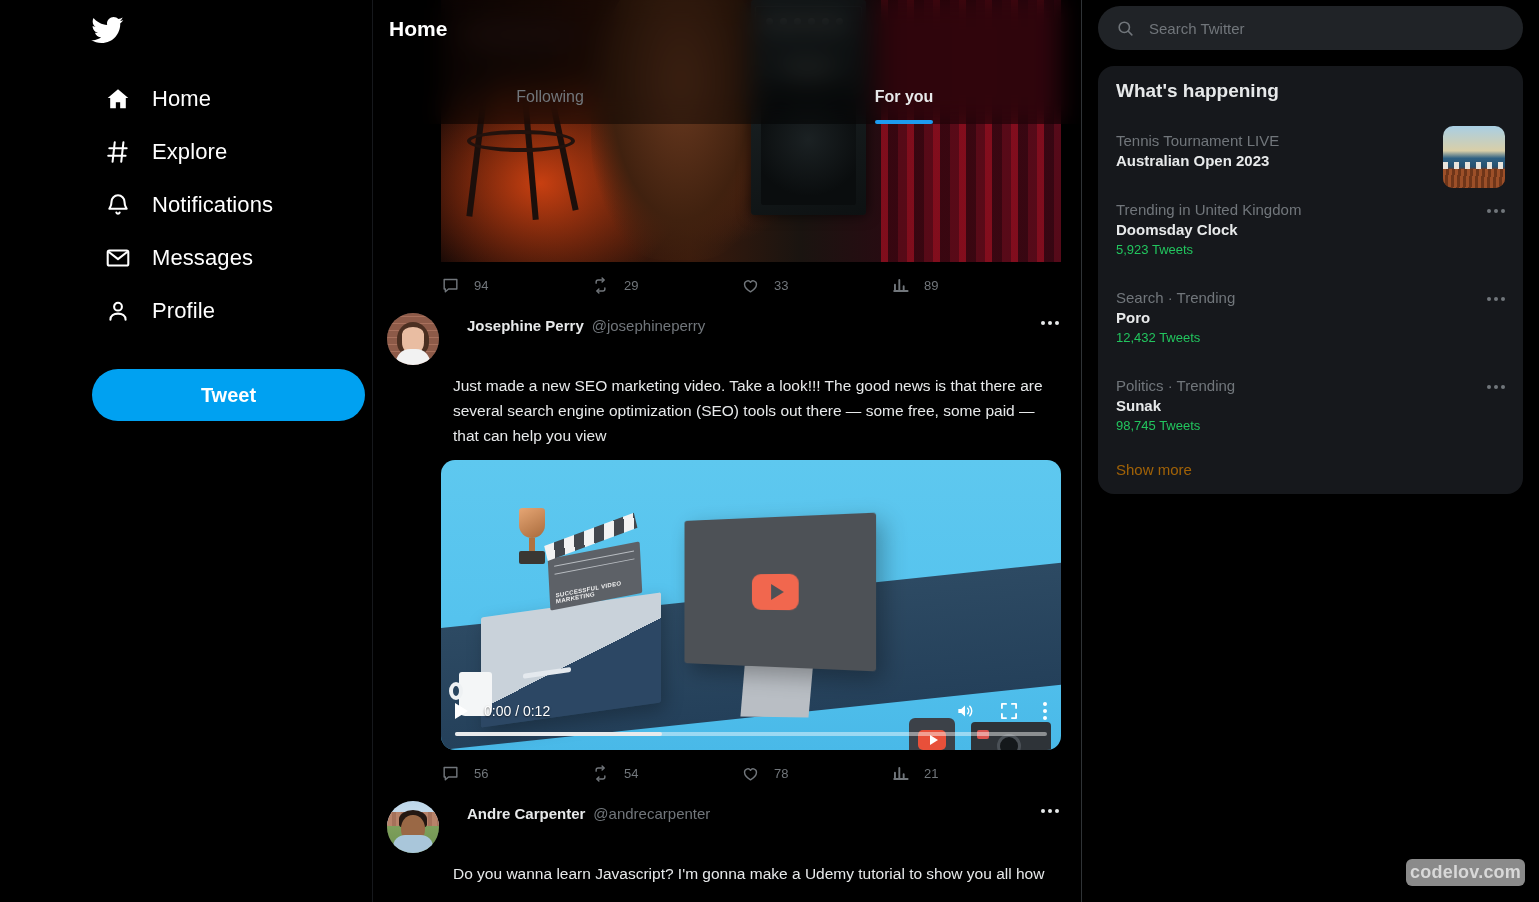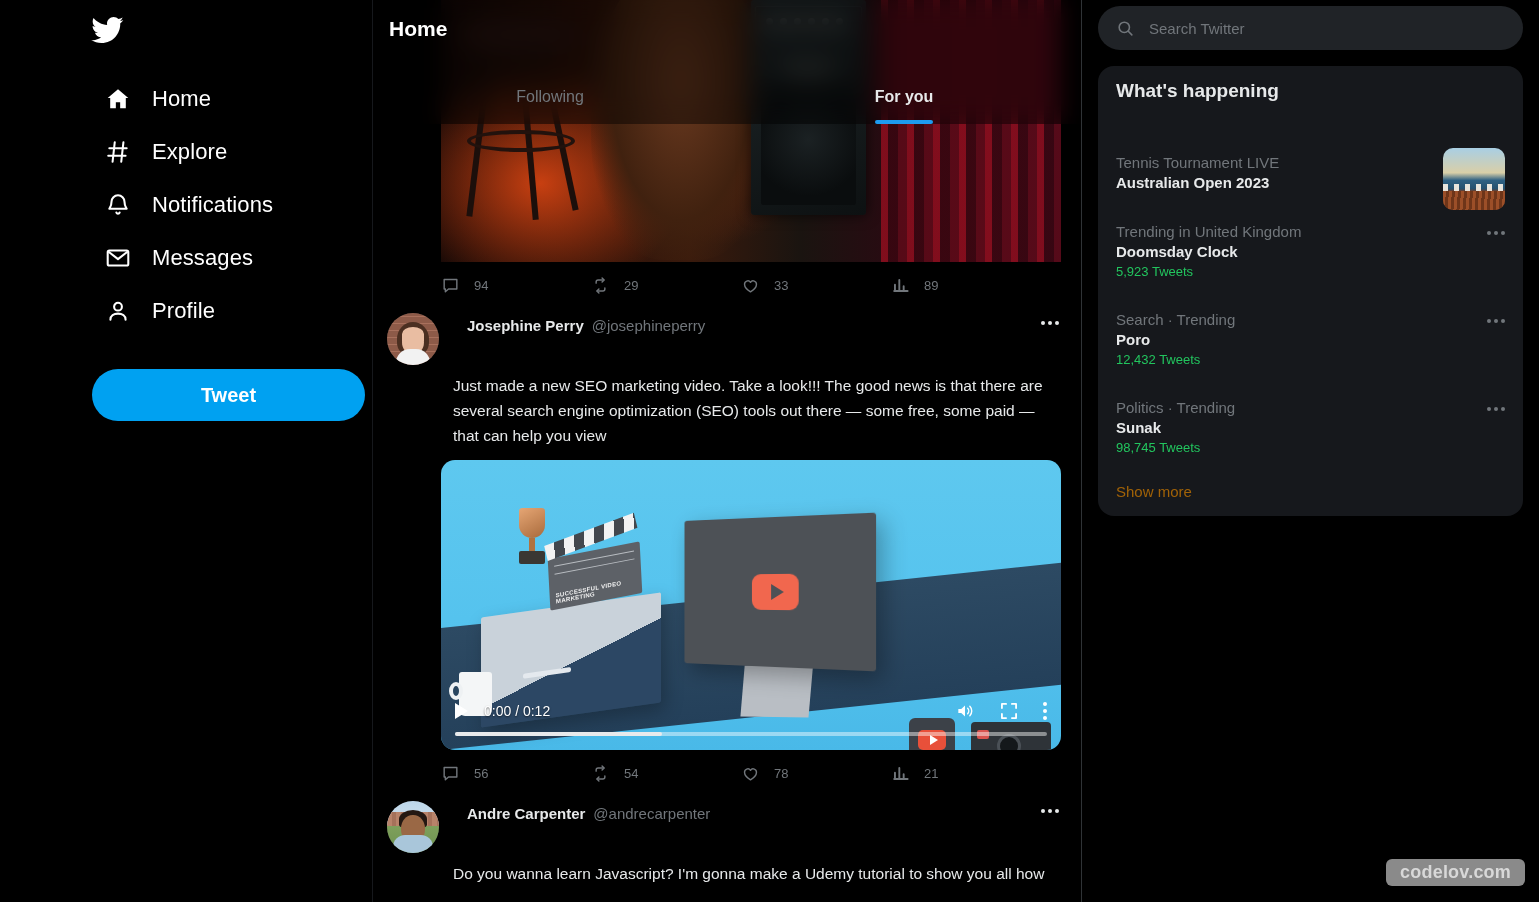--- a/index.html
+++ b/index.html
@@ -153,38 +153,38 @@
   .right { flex: 1; padding: 6px 16px 4px 16px; background: #000; }
   .search-box {
     display: flex; align-items: center; gap: 14px; height: 44px;
     background: #202327; border-radius: 24px; padding: 0 18px; cursor: text;
   }
   .search-box svg { width: 19px; height: 19px; stroke: #71767b; fill: none; stroke-width: 2; flex: 0 0 19px; }
   .search-input { flex: 1; background: transparent; border: none; outline: none; color: #e7e9ea; font-size: 15px; font-family: "Liberation Sans", sans-serif; }
   .search-input::placeholder { color: #71767b; }
 
   .card { margin-top: 16px; background: #16181c; border-radius: 16px; padding: 14px 18px 14px 18px; }
-  .card-title { font-size: 19px; font-weight: bold; color: #e7e9ea; margin-bottom: 38px; }
+  .card-title { font-size: 19px; font-weight: bold; color: #e7e9ea; margin-bottom: 16px; }
   .trend { position: relative; padding: 14px 0 18px 0; cursor: pointer; }
   .trend-cat { font-size: 15px; color: #71767b; margin-bottom: 3px; }
   .trend-name { font-size: 15px; font-weight: bold; color: #e7e9ea; }
   .trend-count { font-size: 13px; color: #22c55e; margin-top: 4px; }
   .trend-dots { position: absolute; right: 0; top: 22px; display: flex; gap: 3px; cursor: pointer; }
   .trend-dots i { width: 4px; height: 4px; border-radius: 50%; background: #71767b; display: block; }
   .trend-thumb { position: absolute; right: 0; top: 8px; width: 62px; height: 62px; border-radius: 10px; overflow: hidden; }
   .th-sky { position: absolute; inset: 0; background: linear-gradient(180deg, #a9cfe4 0%, #d9cfa8 40%, #2f6183 52%, #25506e 66%, #7a3c22 70%, #8a4425 100%); }
   .th-birds { position: absolute; left: 0; right: 0; top: 58%; height: 16%; background: repeating-linear-gradient(90deg, #e8e4dc 0 5px, transparent 5px 11px); }
   .th-reed { position: absolute; left: 0; right: 0; bottom: 0; height: 30%; background: repeating-linear-gradient(95deg, #9c4f28 0 3px, #6e3519 3px 6px); }
   .show-more { font-size: 15px; color: #a16207; padding: 10px 0 2px 0; cursor: pointer; }
 
   
   .watermark {
     position: absolute; right: 14px; bottom: 16px; z-index: 60;
     background: #8a8a8a; color: #d8d8d8; font-weight: bold; font-size: 18px;
-    padding: 3px 14px; border-radius: 6px; letter-spacing: .2px;
+    padding: 3px 4px; border-radius: 6px; letter-spacing: .2px;
   }
 </style>
 </head>
 <body>
 
 <div class="app">
 
   <div class="sidebar">
     <div class="logo">
       <svg viewBox="0 0 24 24" aria-hidden="true">

